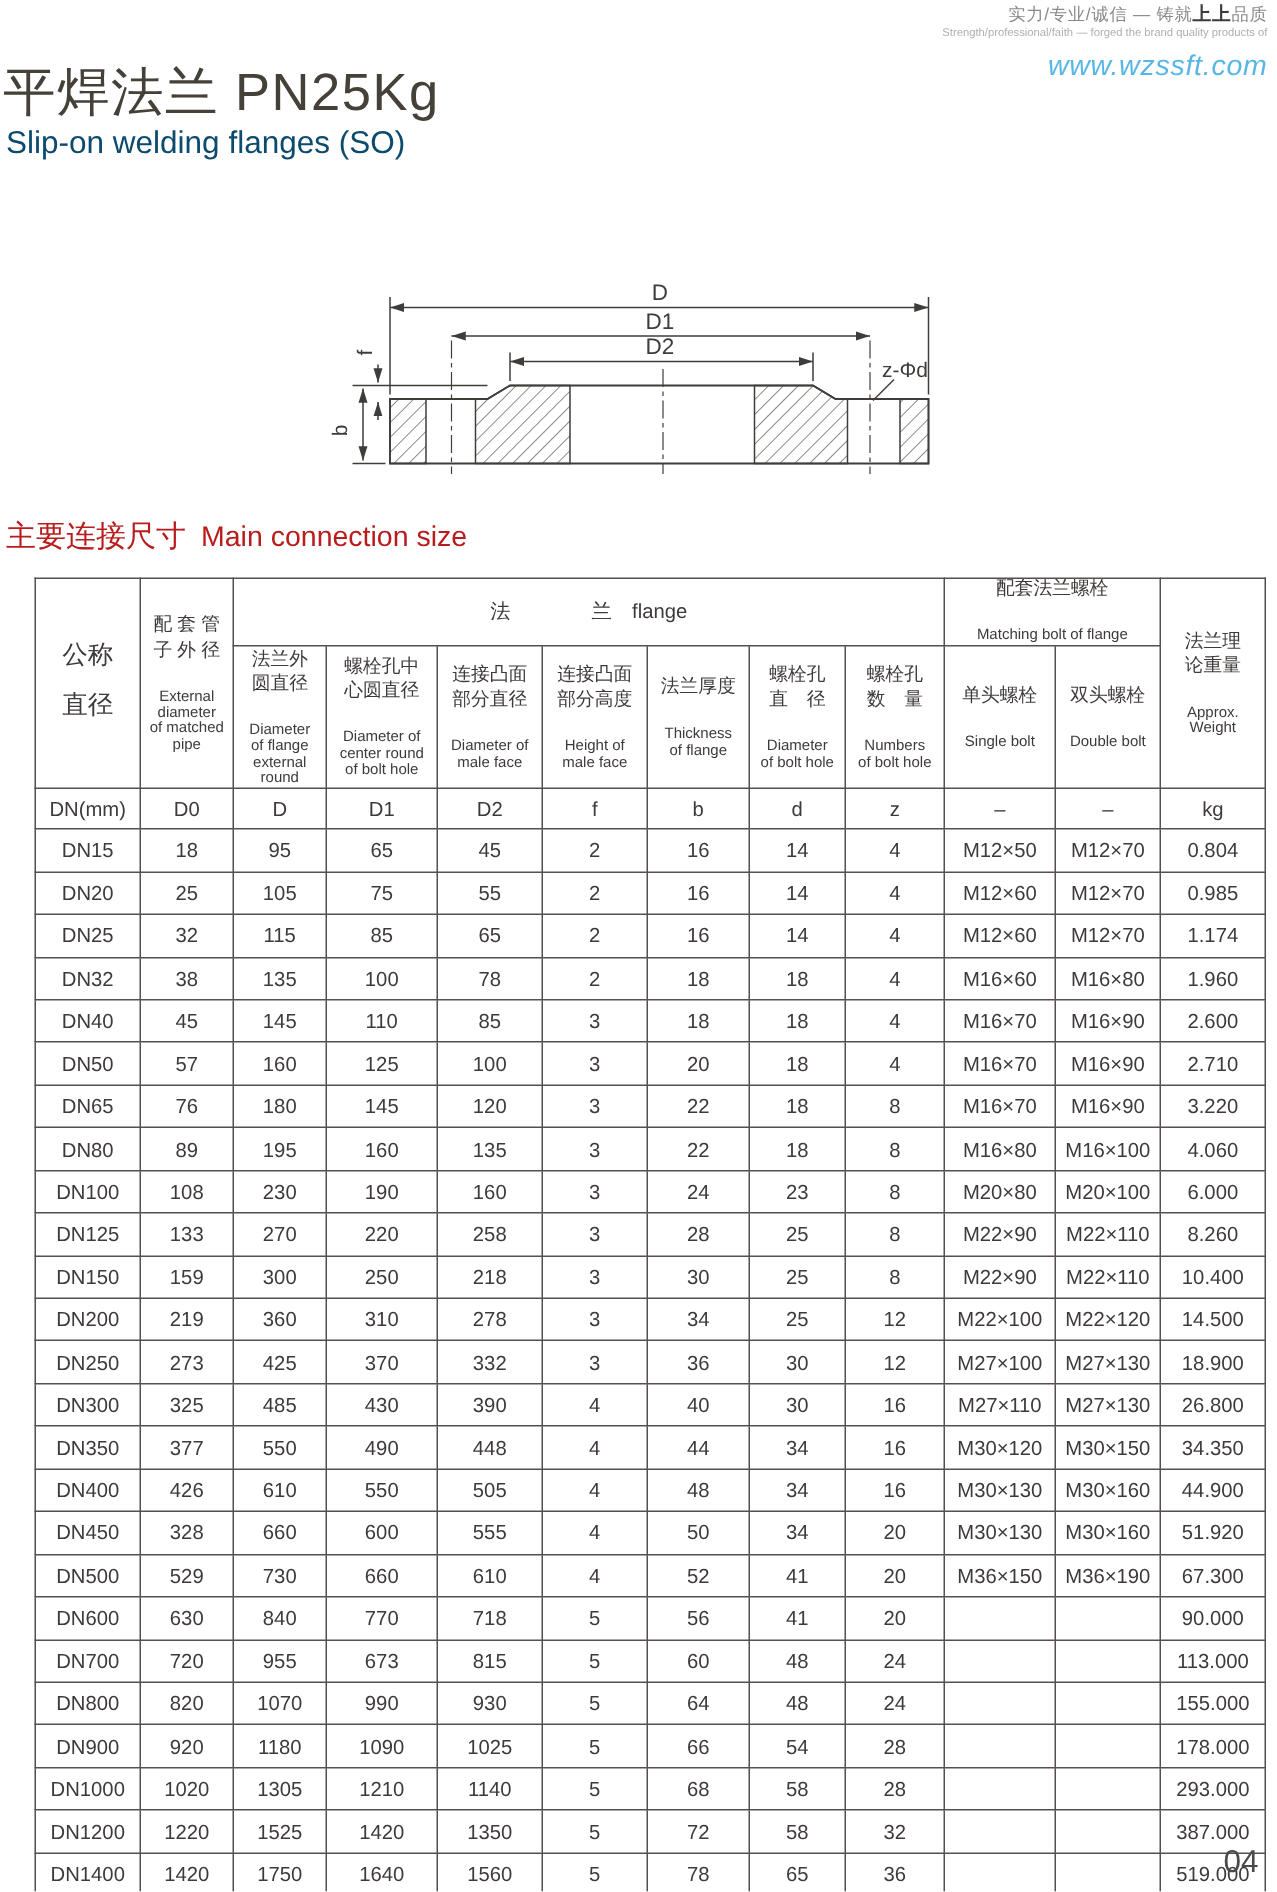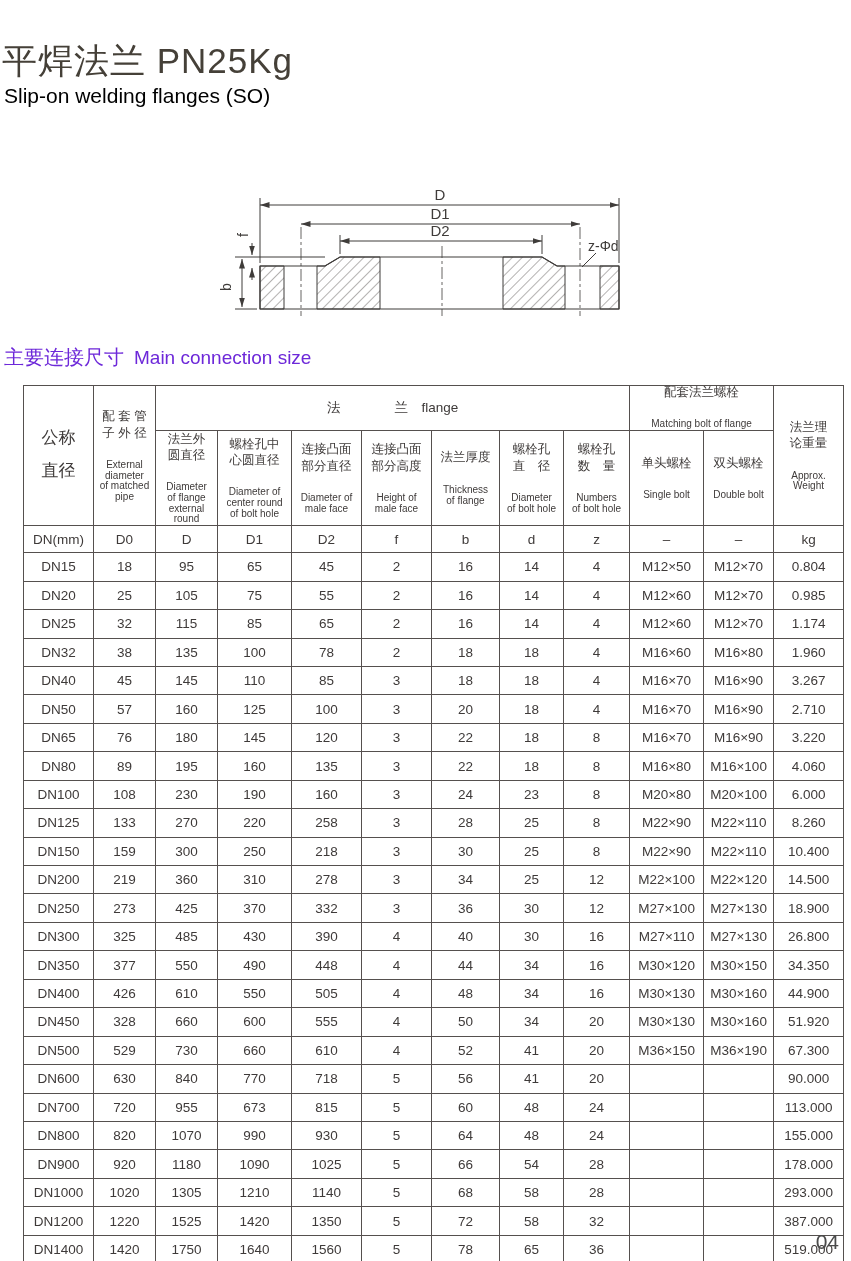--- a/index.html
+++ b/index.html
@@ -8,22 +8,22 @@
 
   
   .brand{position:absolute;top:2px;right:6px;text-align:right;line-height:1.15;}
   .brand .cn{font-size:11.5px;color:#8a8a8a;letter-spacing:.5px;}
   .brand .cn .bold{color:#3e3a39;font-weight:bold;font-size:12.5px;}
   .brand .en{font-size:7.5px;color:#b0aeae;margin-top:1px;}
   .brand .url{font-size:19px;font-style:italic;color:#58b6e4;margin-top:7px;letter-spacing:.5px;}
 
   
   .title-cn{position:absolute;left:2px;top:38px;font-size:35px;color:#454038;letter-spacing:1px;}
-  .title-en{position:absolute;left:4px;top:84px;font-size:21px;color:#000000;}
-  .section-title{position:absolute;left:4px;top:344px;font-size:20px;color:#6d28d9;}
+  .title-en{position:absolute;left:4px;top:84px;font-size:21px;color:#0c4a6e;}
+  .section-title{position:absolute;left:4px;top:344px;font-size:20px;color:#b91c1c;}
   .section-title .en{font-size:19px;margin-left:10px;}
 
   
   .diagram{position:absolute;left:200px;top:183px;}
   .diagram text{font-family:"Liberation Sans","DejaVu Sans",sans-serif;fill:#3f3c3a;}
 
   
   table.spec{position:absolute;left:23px;top:385px;width:820px;border-collapse:collapse;
              table-layout:fixed;}
   table.spec th,table.spec td{border:1px solid #55504e;text-align:center;vertical-align:middle;
@@ -38,20 +38,25 @@
   thead .en{font-size:10px;white-space:pre-line;line-height:1.08;margin-top:19px;}
   tr.sym td{font-size:13.5px;}
   tbody td{font-size:13.5px;}
   .page-number{position:absolute;right:12px;top:1230px;font-size:21px;color:#4a4a4a;}
 </style>
 </head>
 <body>
 
 <div class="page">
 
+  <div class="brand">
+    <div class="cn"><span>实力/专业/诚信 — 铸就</span><span class="bold">上上</span><span>品质</span></div>
+    <div class="en">Strength/professional/faith — forged the brand quality products of</div>
+    <div class="url">www.wzssft.com</div>
+  </div>
 
   <div class="title-cn">平焊法兰 PN25Kg</div>
   <div class="title-en">Slip-on welding flanges (SO)</div>
 
   <svg class="diagram" width="470" height="137" viewBox="0 0 470 137">
     <defs>
       <marker id="arr" markerWidth="11" markerHeight="8" refX="9.5" refY="4" orient="auto-start-reverse">
         <path d="M0,1 L9.5,4 L0,7 Z" fill="#3f3c3a"></path>
       </marker>
       <pattern id="hatch" width="7" height="7" patternUnits="userSpaceOnUse" patternTransform="rotate(45)">
@@ -279,21 +284,21 @@
           <td>45</td>
           <td>145</td>
           <td>110</td>
           <td>85</td>
           <td>3</td>
           <td>18</td>
           <td>18</td>
           <td>4</td>
           <td>M16×70</td>
           <td>M16×90</td>
-          <td>3.267</td>
+          <td>2.600</td>
         </tr>
         <tr>
           <td>DN50</td>
           <td>57</td>
           <td>160</td>
           <td>125</td>
           <td>100</td>
           <td>3</td>
           <td>20</td>
           <td>18</td>

